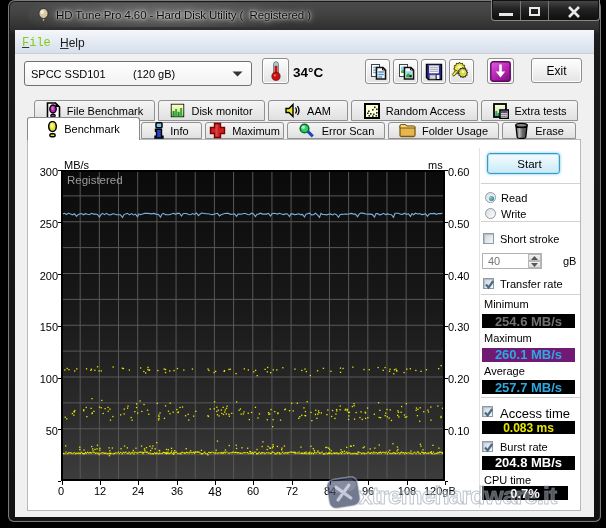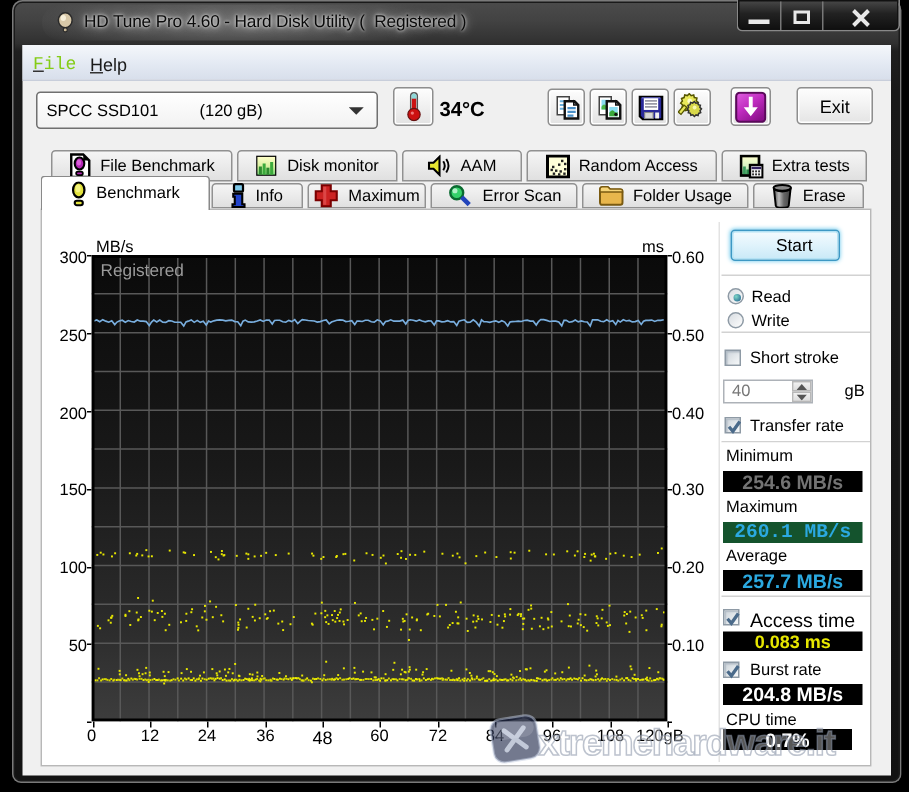--- a/index.html
+++ b/index.html
@@ -1072,21 +1072,21 @@
         <path d="M3 6.5l2.6 3L10.2 3" stroke="#4a6a8a" stroke-width="2.2" fill="none"></path>
       </svg>
     </div>
     <div style="position:absolute;left:500px;top:278px;font-size:11px;color:#000;white-space:nowrap;">Transfer rate</div>
     <div style="position:absolute;left:481px;top:294px;width:99px;height:2px;border-top:1px solid #d2d2d2;border-bottom:1px solid #fff;"></div>
     <div style="position:absolute;left:484px;top:298px;font-size:11px;color:#000;white-space:nowrap;">Minimum</div>
     <div style="position:absolute;left:482px;top:314px;width:93px;height:14px;background:#000;display:flex;align-items:center;justify-content:center;">
       <span style="font-size:13px;font-weight:bold;color:#737373;">254.6 MB/s</span>
     </div>
     <div style="position:absolute;left:484px;top:332px;font-size:11px;color:#000;white-space:nowrap;">Maximum</div>
-    <div style="position:absolute;left:482px;top:347.5px;width:93px;height:14px;background:#14532d;display:flex;align-items:center;justify-content:center;font-family:Liberation Mono, monospace;">
+    <div style="position:absolute;left:482px;top:347.5px;width:93px;height:14px;background:#701a75;display:flex;align-items:center;justify-content:center;">
       <span style="font-size:13px;font-weight:bold;color:#2ba9e0;">260.1 MB/s</span>
     </div>
     <div style="position:absolute;left:484px;top:365px;font-size:11px;color:#000;white-space:nowrap;">Average</div>
     <div style="position:absolute;left:482px;top:380px;width:93px;height:14px;background:#000;display:flex;align-items:center;justify-content:center;">
       <span style="font-size:13px;font-weight:bold;color:#2ba9e0;">257.7 MB/s</span>
     </div>
     <div style="position:absolute;left:481px;top:396.5px;width:99px;height:2px;border-top:1px solid #d2d2d2;border-bottom:1px solid #fff;"></div>
     <div style="position:absolute;left:482px;top:406px;width:11px;height:11px;background:linear-gradient(135deg,#cdd4da,#f6f8f9);border:1px solid #8e9aa5;box-shadow:inset 1px 1px 1px #b2bcc6;">
       <svg width="13" height="13" viewBox="0 0 13 13" style="position:absolute;left:-1px;top:-1px">
         <path d="M3 6.5l2.6 3L10.2 3" stroke="#4a6a8a" stroke-width="2.2" fill="none"></path>

